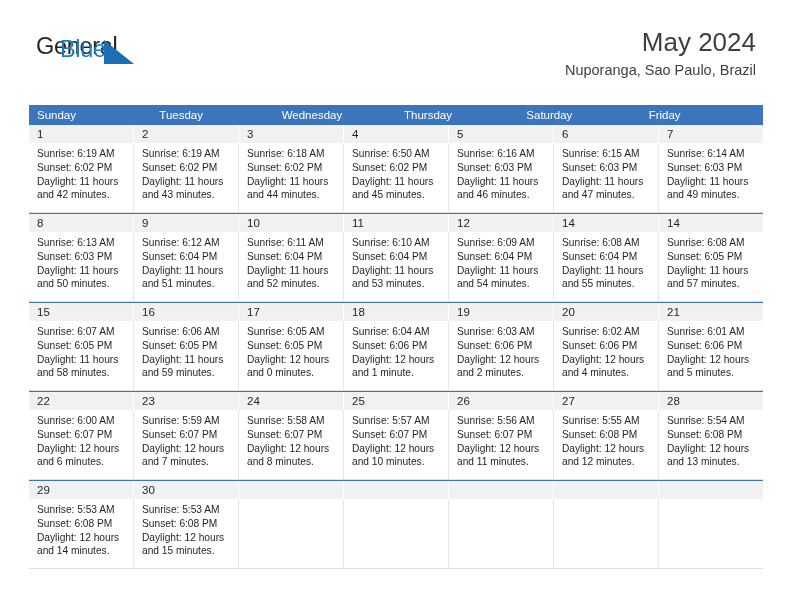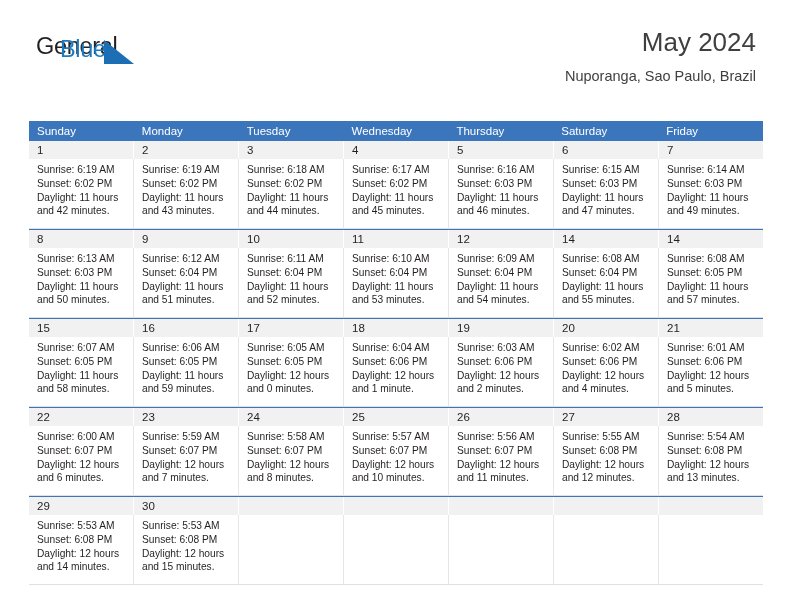--- a/index.html
+++ b/index.html
@@ -73,36 +73,35 @@
     color: #3f3f3f;
     font-weight: 400;
     line-height: 32px;
     white-space: nowrap;
   }
   .cal-subtitle {
     font-size: 14.5px;
     color: #3f3f3f;
     font-weight: 400;
     line-height: 20px;
-    margin-top: 8px;
+    margin-top: 2px;
     white-space: nowrap;
   }
 
   
   .calendar {
     position: absolute;
     left: 29px;
     top: 105px;
     width: 734px;
   }
   .weekdays {
     display: flex;
     background: #3b76bc;
     height: 20px;
-    margin-top: 16px;
   }
   .weekday {
     flex: 1 1 0;
     color: #ffffff;
     font-size: 11.5px;
     line-height: 20px;
     padding-left: 8px;
     box-sizing: border-box;
     white-space: nowrap;
     overflow: hidden;
@@ -169,21 +168,20 @@
     <div class="title-block">
       <div class="cal-title">May 2024</div>
       <div class="cal-subtitle">Nuporanga, Sao Paulo, Brazil</div>
     </div>
 
   </div>
 
   <div class="calendar">
     <div class="weekdays" id="weekday-row">
         <div class="weekday">Sunday</div>
-        <div class="weekday">Monday</div>
         <div class="weekday">Tuesday</div>
         <div class="weekday">Wednesday</div>
         <div class="weekday">Thursday</div>
         <div class="weekday">Saturday</div>
         <div class="weekday">Friday</div>
       </div>
     <div id="weeks-container">
         <div class="week">
           <div class="week-numbers">
             <div class="daynum">1</div>
@@ -207,21 +205,21 @@
               <div class="line">Daylight: 11 hours</div>
               <div class="line">and 43 minutes.</div>
             </div>
             <div class="daycell">
               <div class="line">Sunrise: 6:18 AM</div>
               <div class="line">Sunset: 6:02 PM</div>
               <div class="line">Daylight: 11 hours</div>
               <div class="line">and 44 minutes.</div>
             </div>
             <div class="daycell">
-              <div class="line">Sunrise: 6:17 AM</div>
+              <div class="line">Sunrise: 6:50 AM</div>
               <div class="line">Sunset: 6:02 PM</div>
               <div class="line">Daylight: 11 hours</div>
               <div class="line">and 45 minutes.</div>
             </div>
             <div class="daycell">
               <div class="line">Sunrise: 6:16 AM</div>
               <div class="line">Sunset: 6:03 PM</div>
               <div class="line">Daylight: 11 hours</div>
               <div class="line">and 46 minutes.</div>
             </div>

